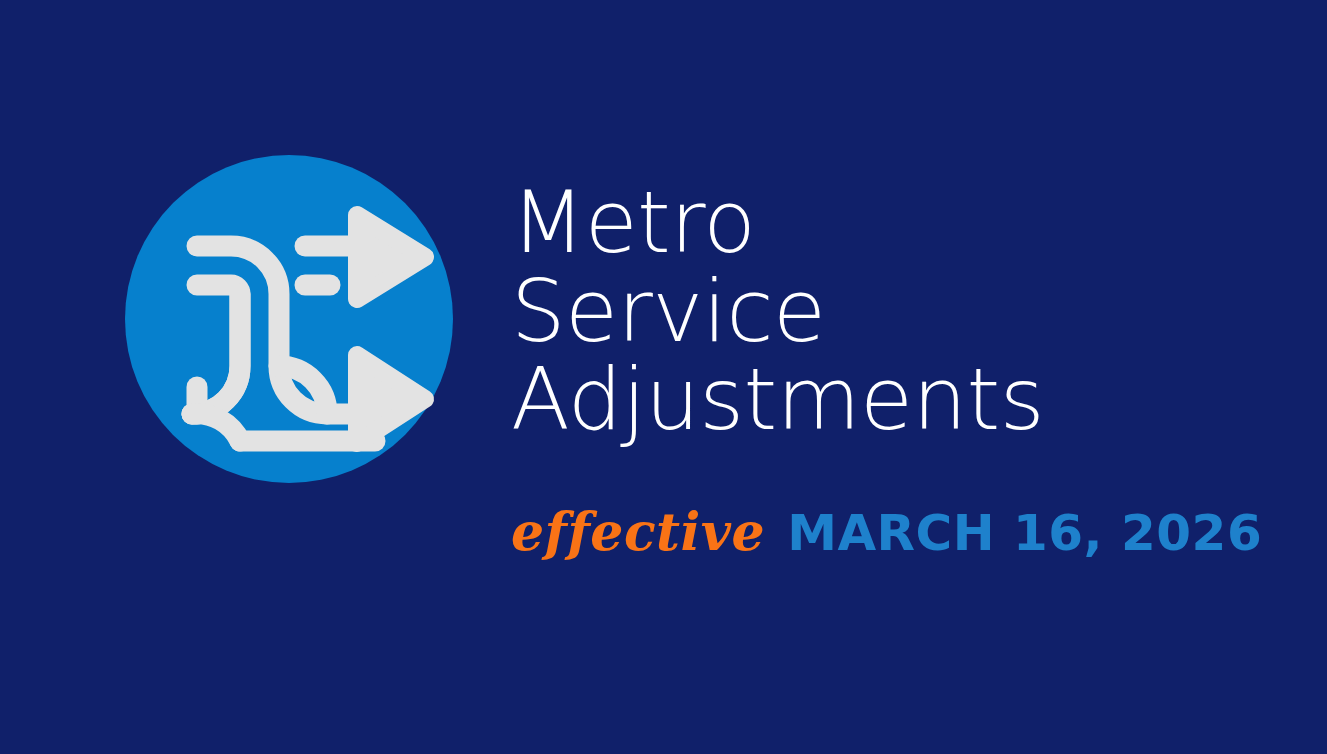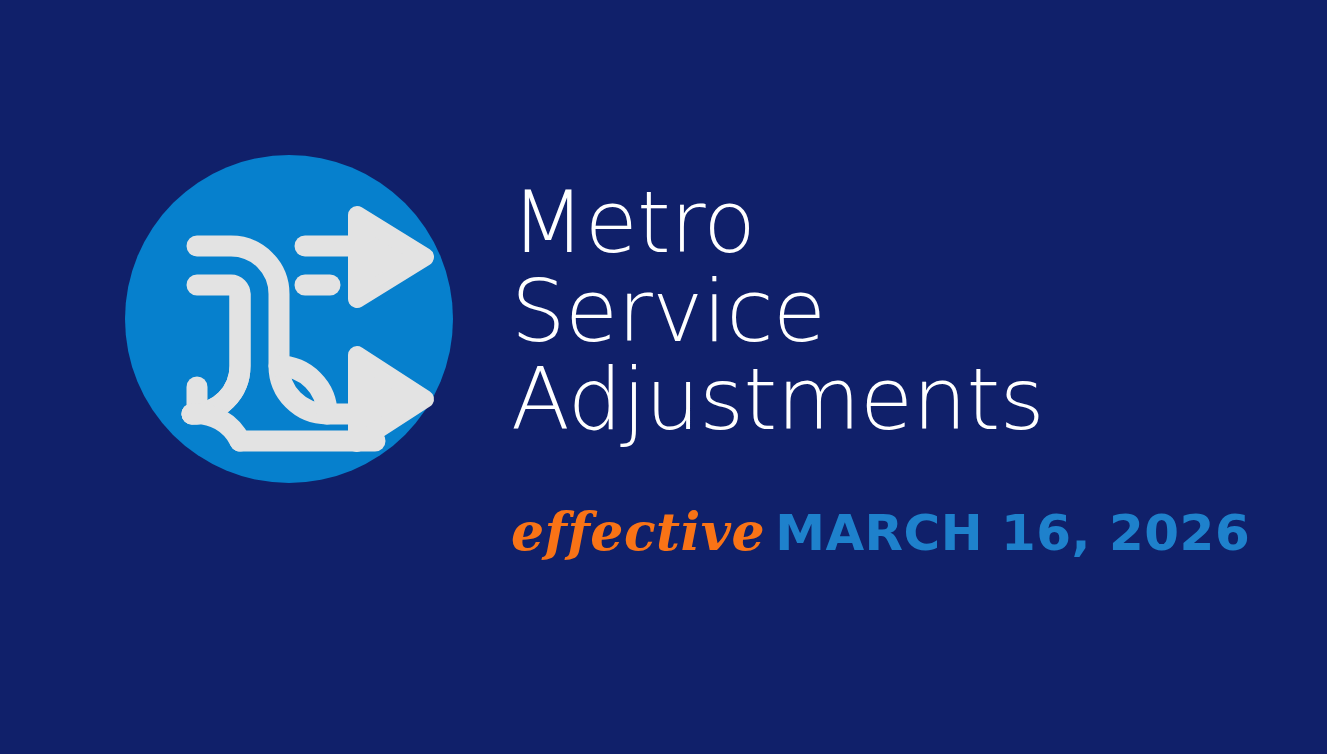--- a/index.html
+++ b/index.html
@@ -78,21 +78,21 @@
     font-size: 52px;
     color: #f97316;
     letter-spacing: 0.5px;
   }
   .subline .date {
     font-family: "DejaVu Sans", sans-serif;
     font-weight: 700;
     font-size: 50px;
     color: #1e81cc;
     letter-spacing: 0.5px;
-    margin-left: 10px;
+    margin-left: 22px;
   }
 </style>
 </head>
 <body>
 
 <div class="poster">
 
   <div class="badge">
     <div class="badge-circle"></div>
     <svg class="badge-glyph" viewBox="0 0 328 328" aria-hidden="true">

